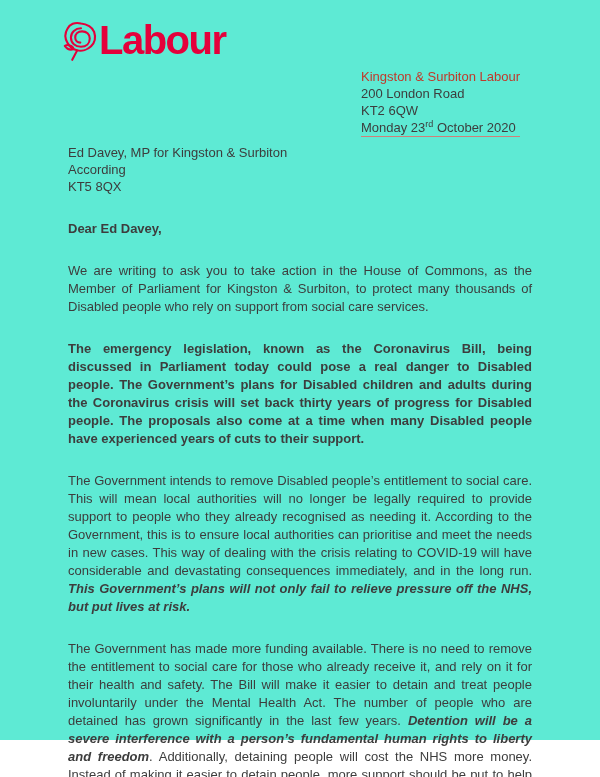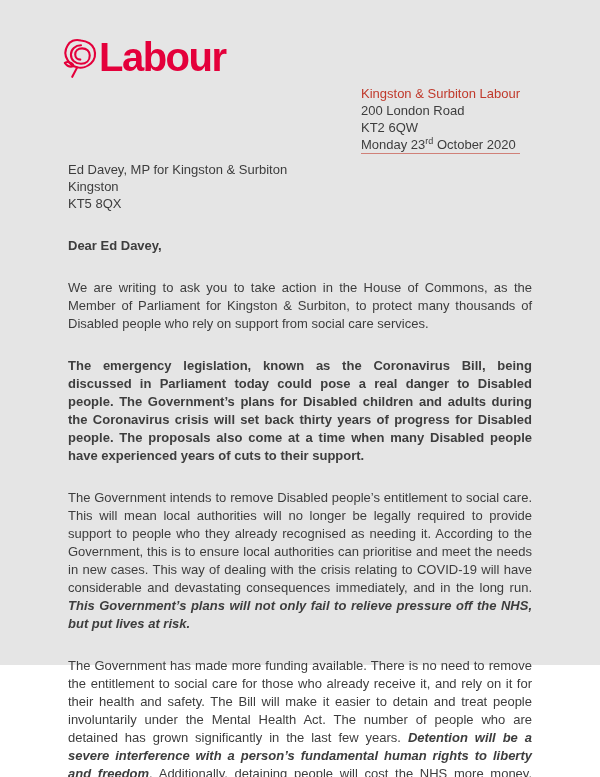--- a/index.html
+++ b/index.html
@@ -10,23 +10,23 @@
   }
   *{margin:0;padding:0;box-sizing:border-box;}
   html,body{background:#ffffff;}
   body{
     width:600px;height:777px;
     font-family:"Liberation Sans","DejaVu Sans",sans-serif;
     color:var(--ink);
     overflow:hidden;
   }
   .page{
-    width:600px;height:665px;
-    padding:33px 68px 0 60px;
-    background:#e5e5e5;
+    width:600px;height:740px;
+    padding:16px 68px 0 60px;
+    background:#5eead4;
     position:relative;
   }
   
   .logo{display:flex;align-items:center;height:48px;}
   .rose{width:42px;height:44px;flex:0 0 auto;margin-top:2px;}
   .wordmark{
     font-size:40px;font-weight:700;color:var(--red);
     letter-spacing:-1.5px;line-height:1;margin-left:-3px;
   }
   
@@ -72,21 +72,21 @@
   <div class="sender">
     <div class="org">Kingston &amp; Surbiton Labour</div>
     <div>200 London Road</div>
     <div>KT2 6QW</div>
     <div><span>Monday 23</span><span class="sup">rd</span><span> October 2020</span></div>
     <div class="sender-rule"></div>
   </div>
 
   <div class="recipient">
     <div>Ed Davey, MP for Kingston &amp; Surbiton</div>
-    <div>Kingston</div>
+    <div>According</div>
     <div>KT5 8QX</div>
   </div>
 
   <div class="letter">
     <div class="greeting">Dear Ed Davey,</div>
 
     <div>
         <p class="para"><span>We are writing to ask you to take action in the House of Commons, as the Member of Parliament for Kingston &amp; Surbiton, to protect many thousands of Disabled people who rely on support from social care services.</span></p>
         <p class="para"><span class="b">The emergency legislation, known as the Coronavirus Bill, being discussed in Parliament today could pose a real danger to Disabled people. The Government’s plans for Disabled children and adults during the Coronavirus crisis will set back thirty years of progress for Disabled people. The proposals also come at a time when many Disabled people have experienced years of cuts to their support.</span></p>
         <p class="para"><span>The Government intends to remove Disabled people’s entitlement to social care.  This will mean local authorities will no longer be legally required to provide support to people who they already recognised as needing it.  According to the Government, this is to ensure local authorities can prioritise and meet the needs in new cases.  This way of dealing with the crisis relating to COVID-19 will have considerable and devastating consequences immediately, and in the long run. </span><span class="b i">This Government’s plans will not only fail to relieve pressure off the NHS, but put lives at risk.</span></p>

